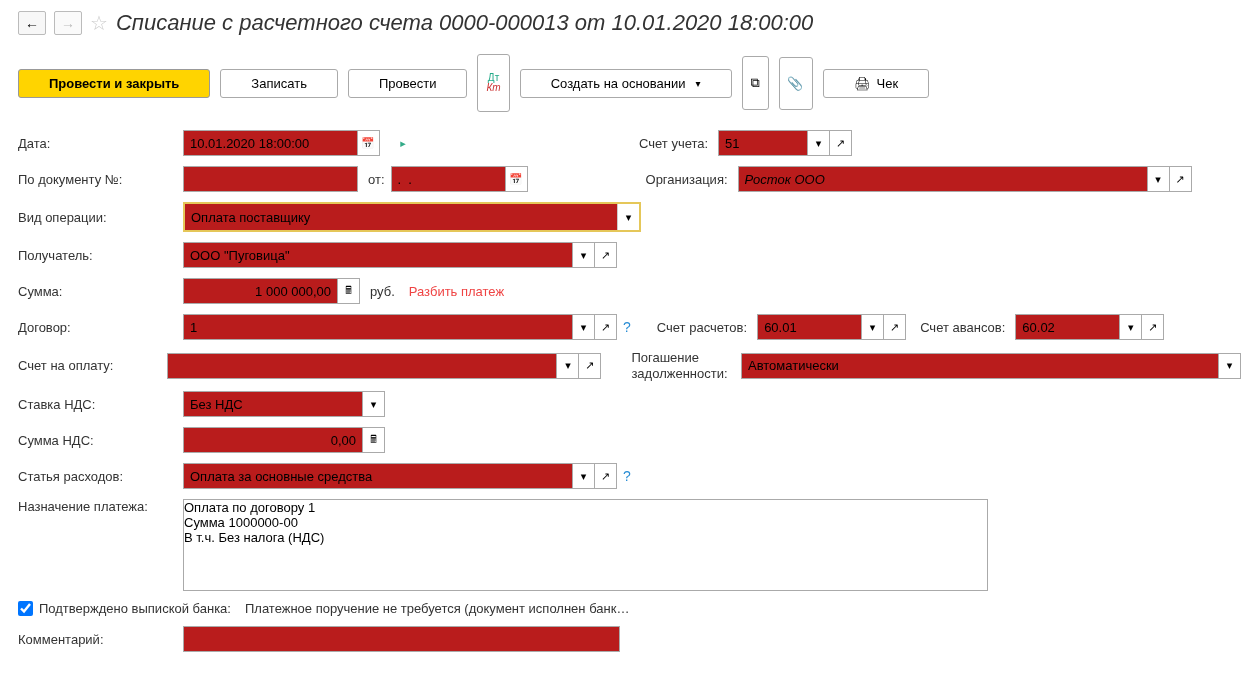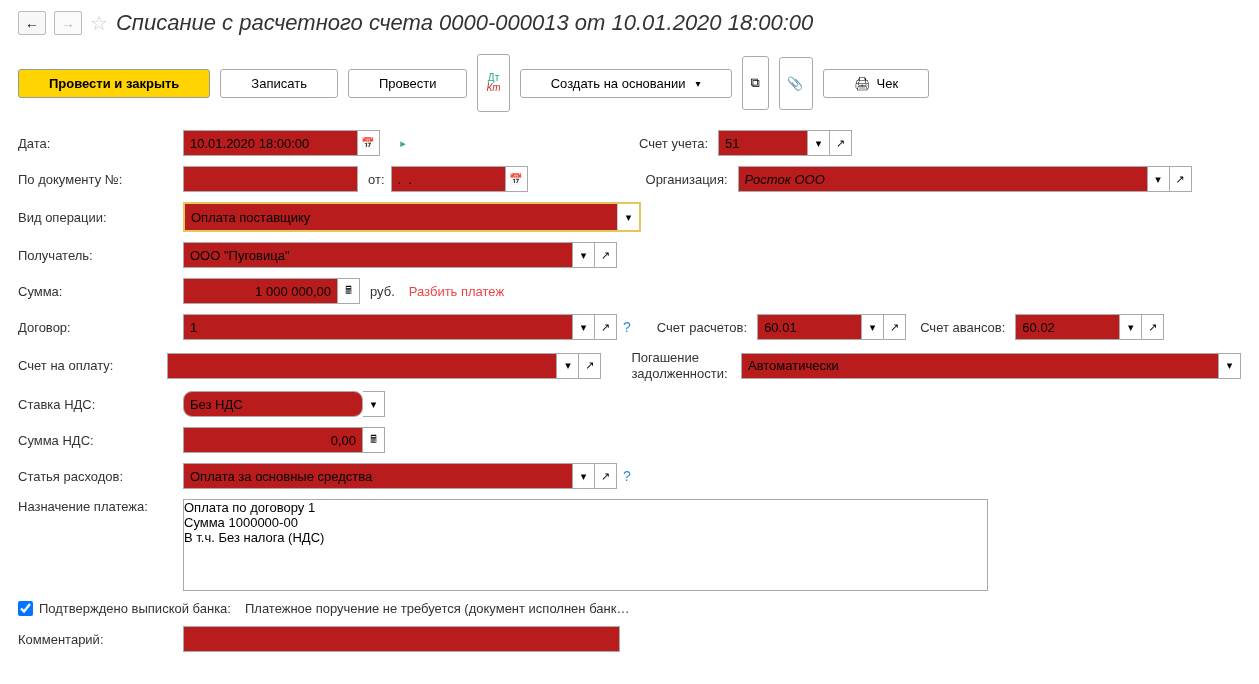--- a/index.html
+++ b/index.html
@@ -172,21 +172,21 @@
   <span class="lbl-right" style="margin-left:30px;width:110px;display:inline-block;line-height:1.2">Погашение задолженности:</span>
   <div class="input-group">
     <input class="txt" style="width: 478px;" value="Автоматически">
     <button class="mini-btn">▾</button>
   </div>
 </div>
 
 <div class="form-row">
   <span class="lbl">Ставка НДС:</span>
   <div class="input-group">
-    <input class="txt" style="width: 180px; border-radius: 9px;" value="Без НДС">
+    <input class="txt" style="width: 180px;" value="Без НДС">
     <button class="mini-btn">▾</button>
   </div>
 </div>
 
 <div class="form-row">
   <span class="lbl">Сумма НДС:</span>
   <div class="input-group">
     <input class="txt" style="width: 180px; text-align: right; padding-left: 16px;" value="0,00">
     <button class="mini-btn">
         <span>🖩</span>

